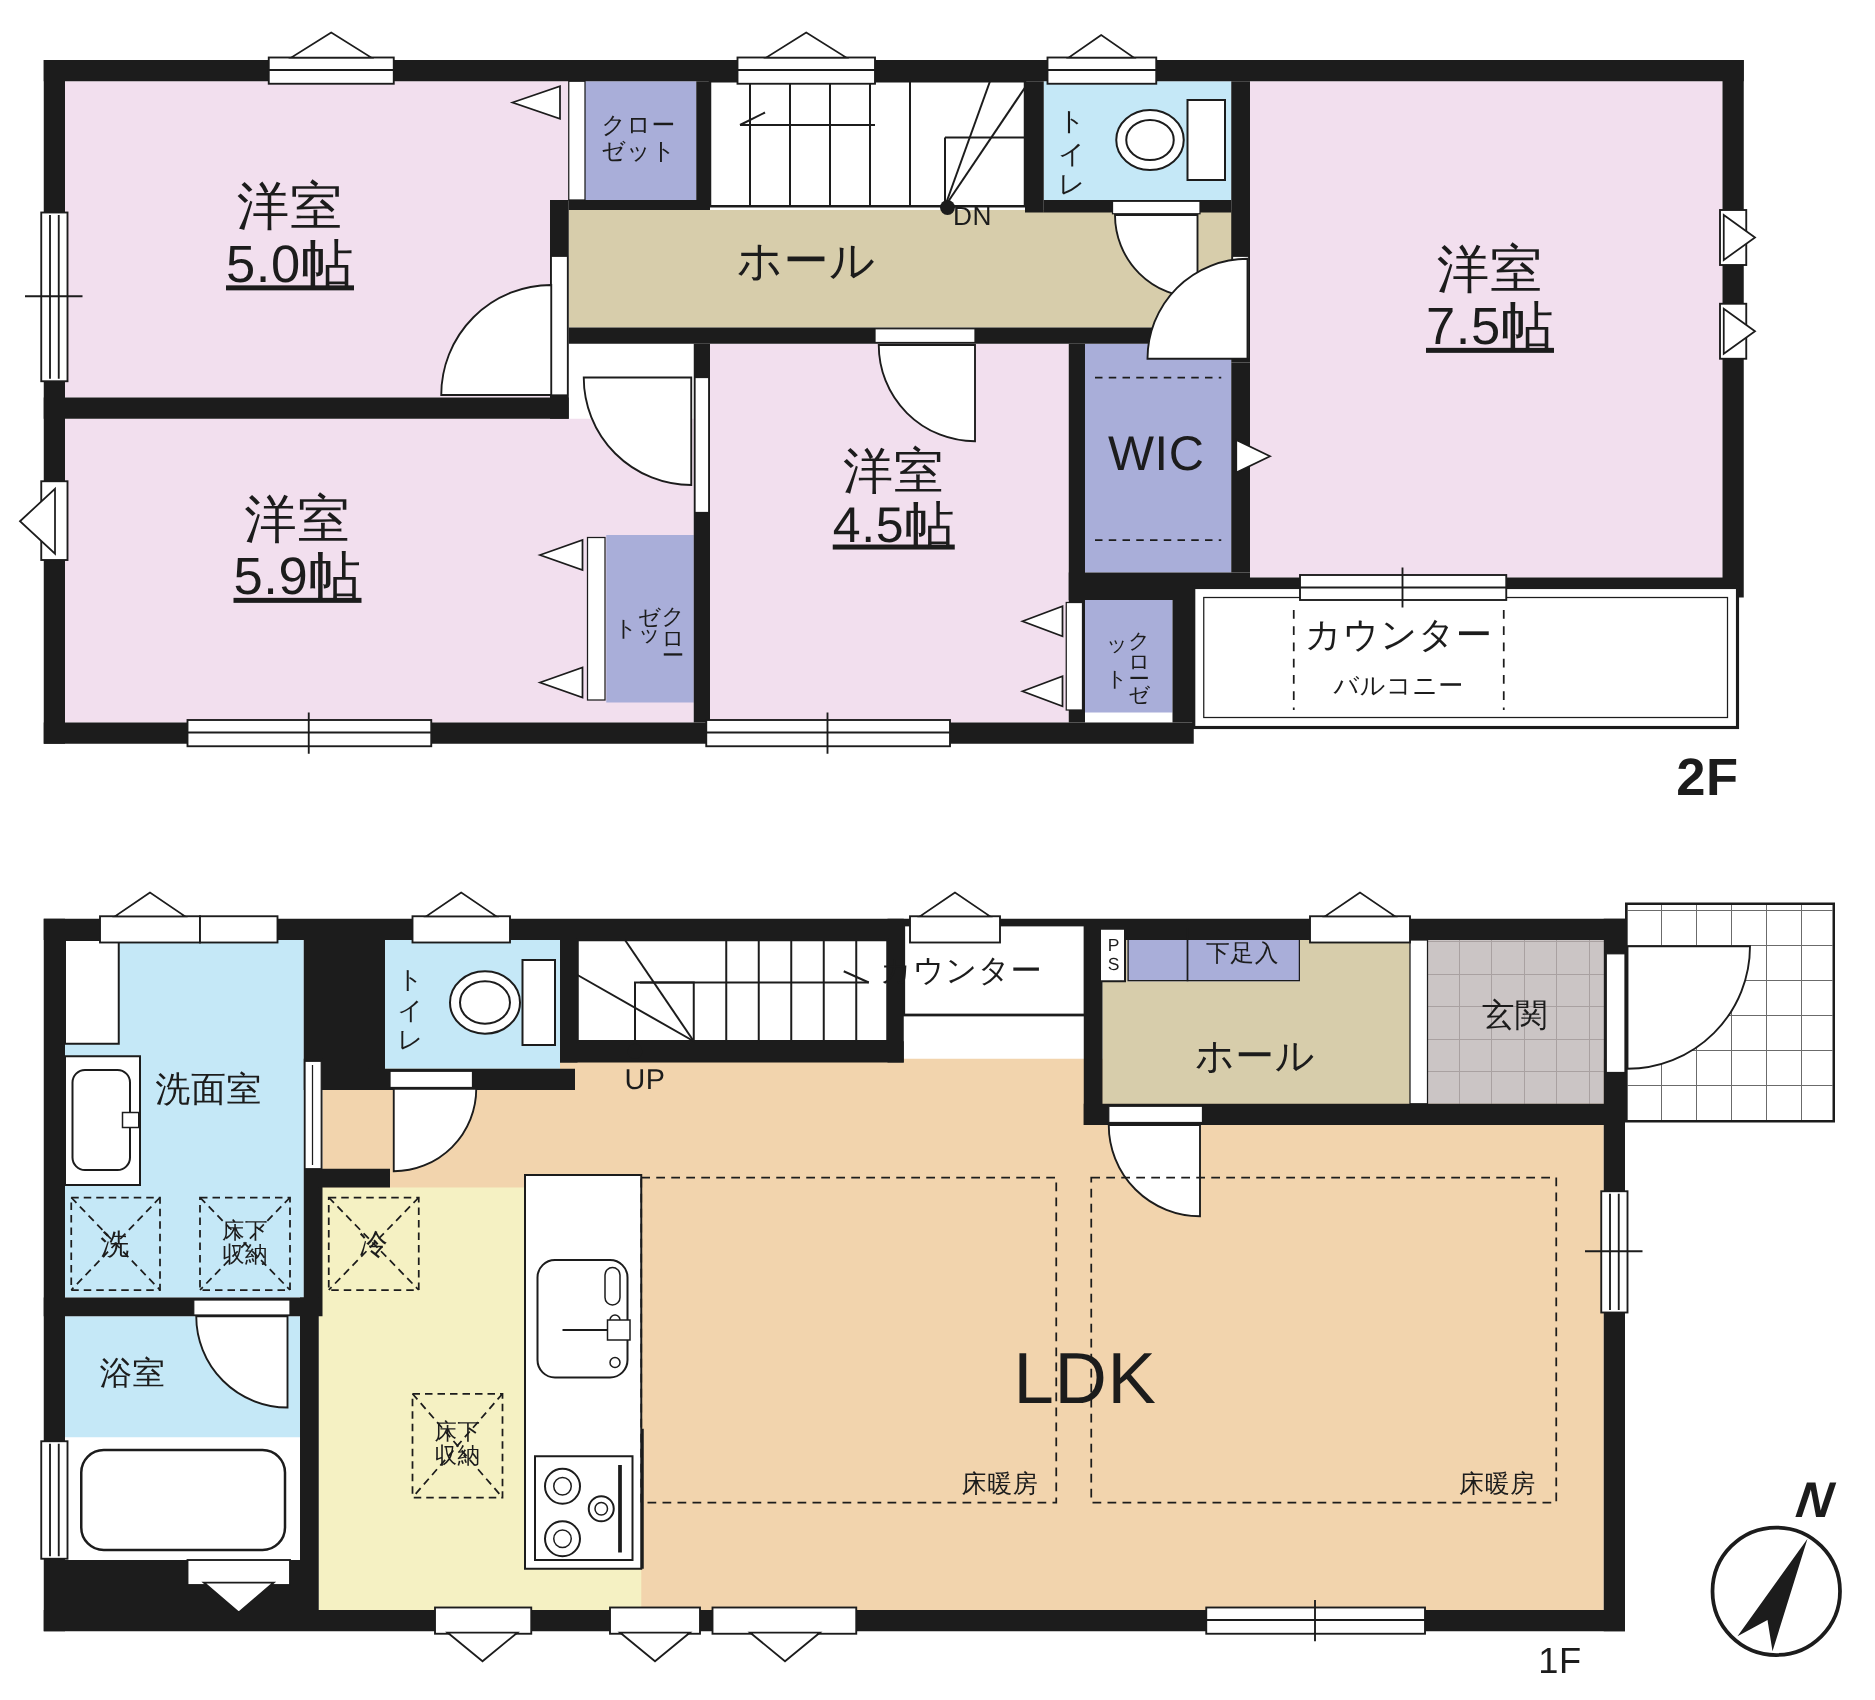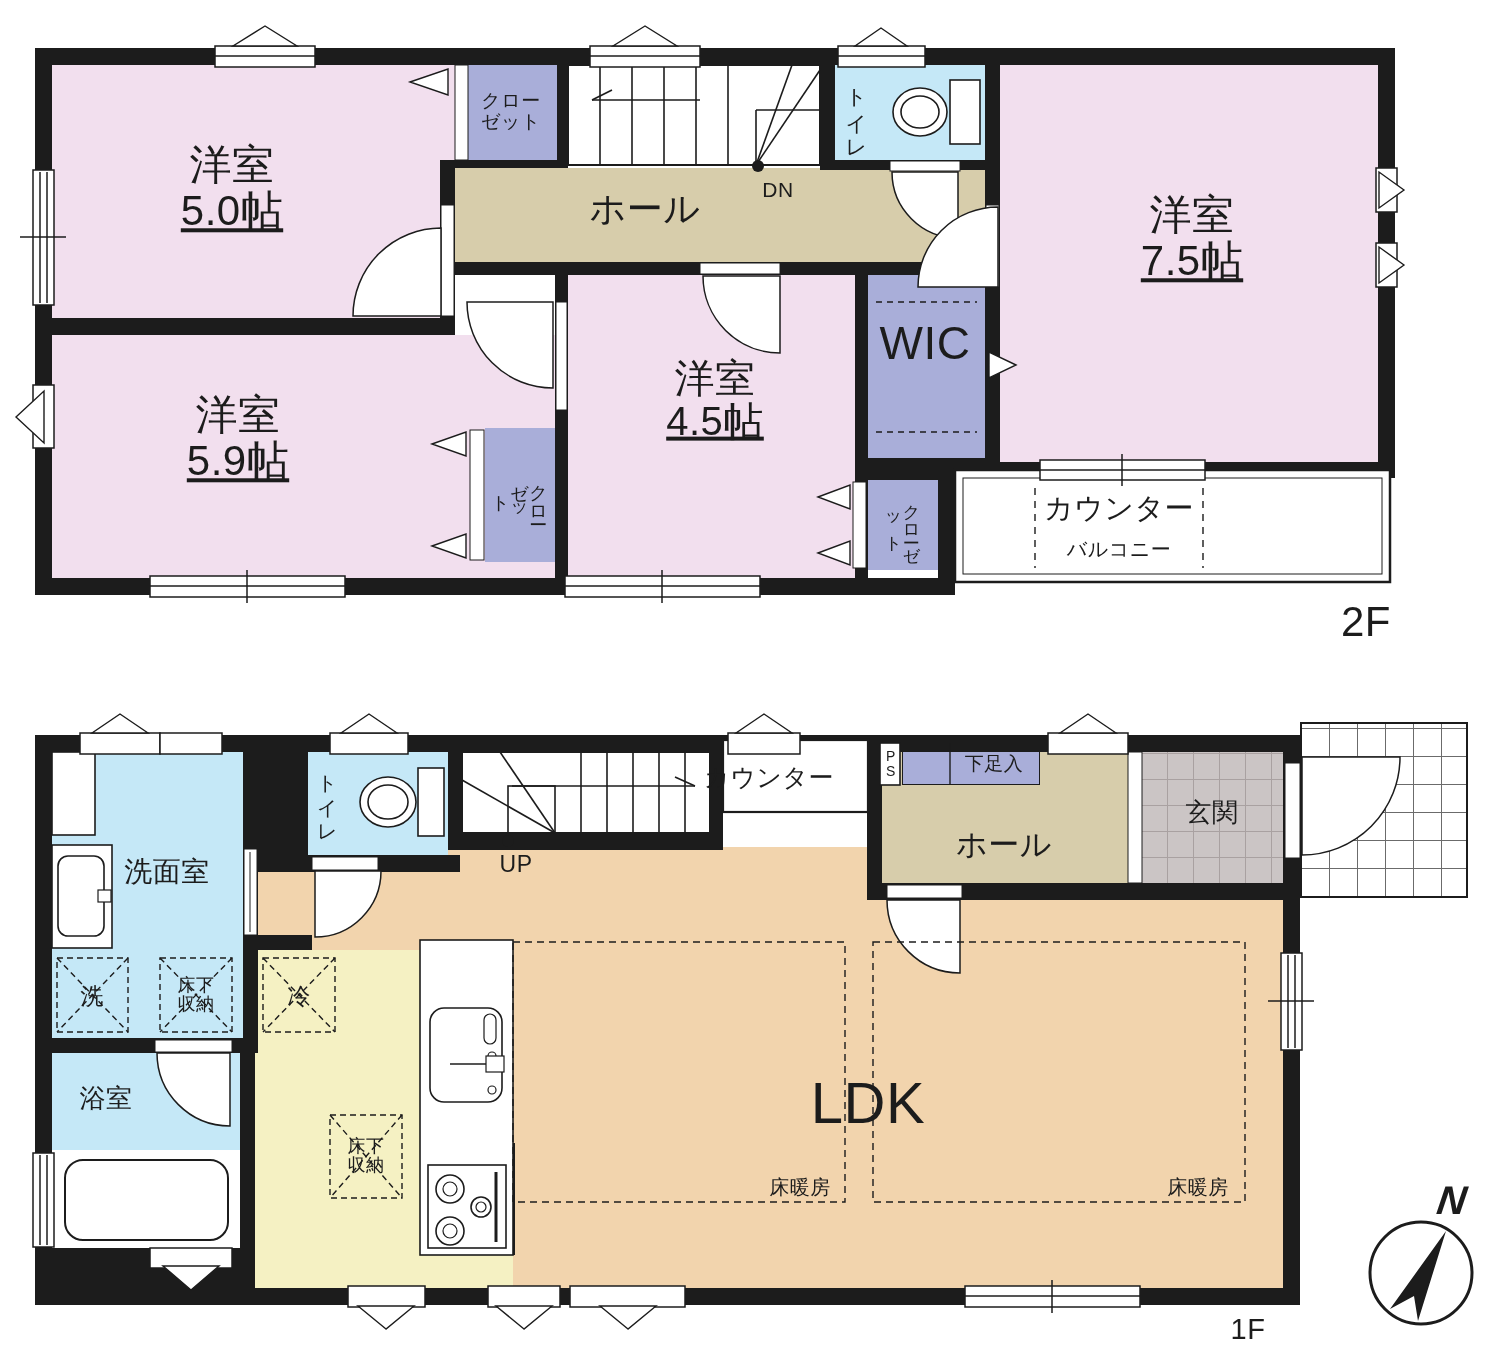--- a/index.html
+++ b/index.html
@@ -325,28 +325,28 @@
   <div class="lbl" style="left:715px;top:400px;font-size:40px">
     <span>洋室</span>
     <span class="sz">4.5帖</span>
   </div>
   <div class="lbl" style="left:1192px;top:238px;font-size:42px">
     <span>洋室</span>
     <span class="sz">7.5帖</span>
   </div>
   <div class="lbl" style="left:645px;top:209px;font-size:36px">ホール</div>
   <div class="lbl vert" style="left:856px;top:112px;font-size:21px">トイレ</div>
-  <div class="lbl" style="left:925px;top:344px;font-size:46px">WIC</div>
+  <div class="lbl" style="left:925px;top:364px;font-size:39px">WIC</div>
   <div class="lbl" style="left:511px;top:112px;font-size:19px;width:60px;transform:translate(-50%,-50%);">クローゼット</div>
   <div class="lbl v2col" style="left:519px;top:494px;font-size:18px;height:64px">クローゼット</div>
   <div class="lbl v2col" style="left:902px;top:524px;font-size:17px;height:62px">クローゼット</div>
   <div class="lbl" style="left:1119px;top:509px;font-size:29px">カウンター</div>
   <div class="lbl" style="left:1119px;top:550px;font-size:20px">バルコニー</div>
-  <div class="lbl" style="left:778px;top:190px;font-size:21px">DN</div>
-  <div class="lbl" style="left:1366px;top:622px;font-size:42px;font-weight:400">2F</div>
+  <div class="lbl" style="left:778px;top:174px;font-size:21px">DN</div>
+  <div class="lbl" style="left:1366px;top:622px;font-size:42px;font-weight:700">2F</div>
 
   <div class="lbl" style="left:167px;top:872px;font-size:28px">洗面室</div>
   <div class="lbl" style="left:92px;top:996px;font-size:23px">洗</div>
   <div class="lbl" style="left:196px;top:995px;font-size:18px;width:40px">床下収納</div>
   <div class="lbl" style="left:299px;top:996px;font-size:23px">冷</div>
   <div class="lbl vert" style="left:327px;top:798px;font-size:20px">トイレ</div>
   <div class="lbl" style="left:516px;top:864px;font-size:23px">UP</div>
   <div class="lbl" style="left:769px;top:777px;font-size:25px">カウンター</div>
   <div class="lbl stackPS" style="left:890px;top:764px;font-size:14px">PS</div>
   <div class="lbl" style="left:994px;top:764px;font-size:19px">下足入</div>

